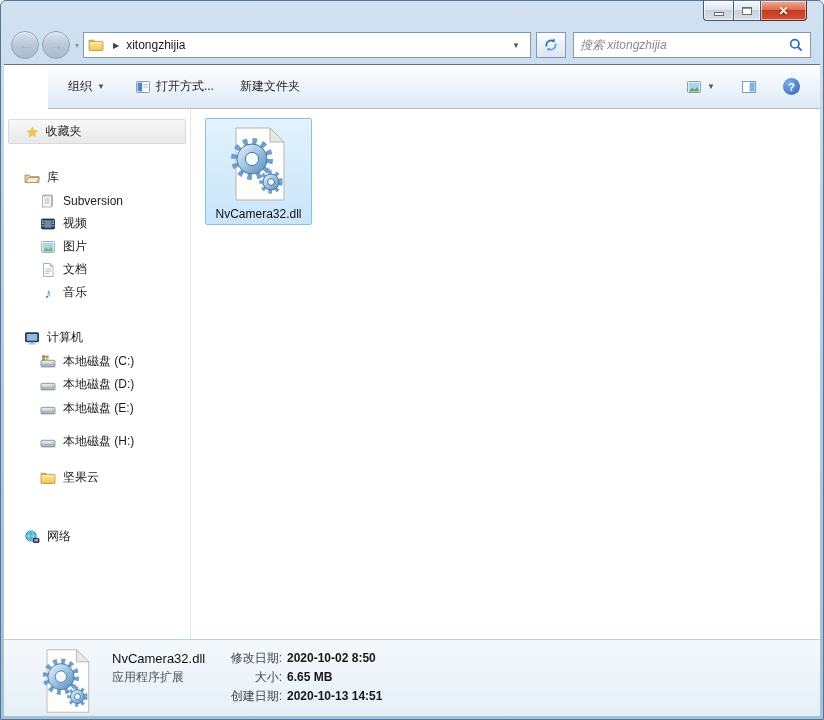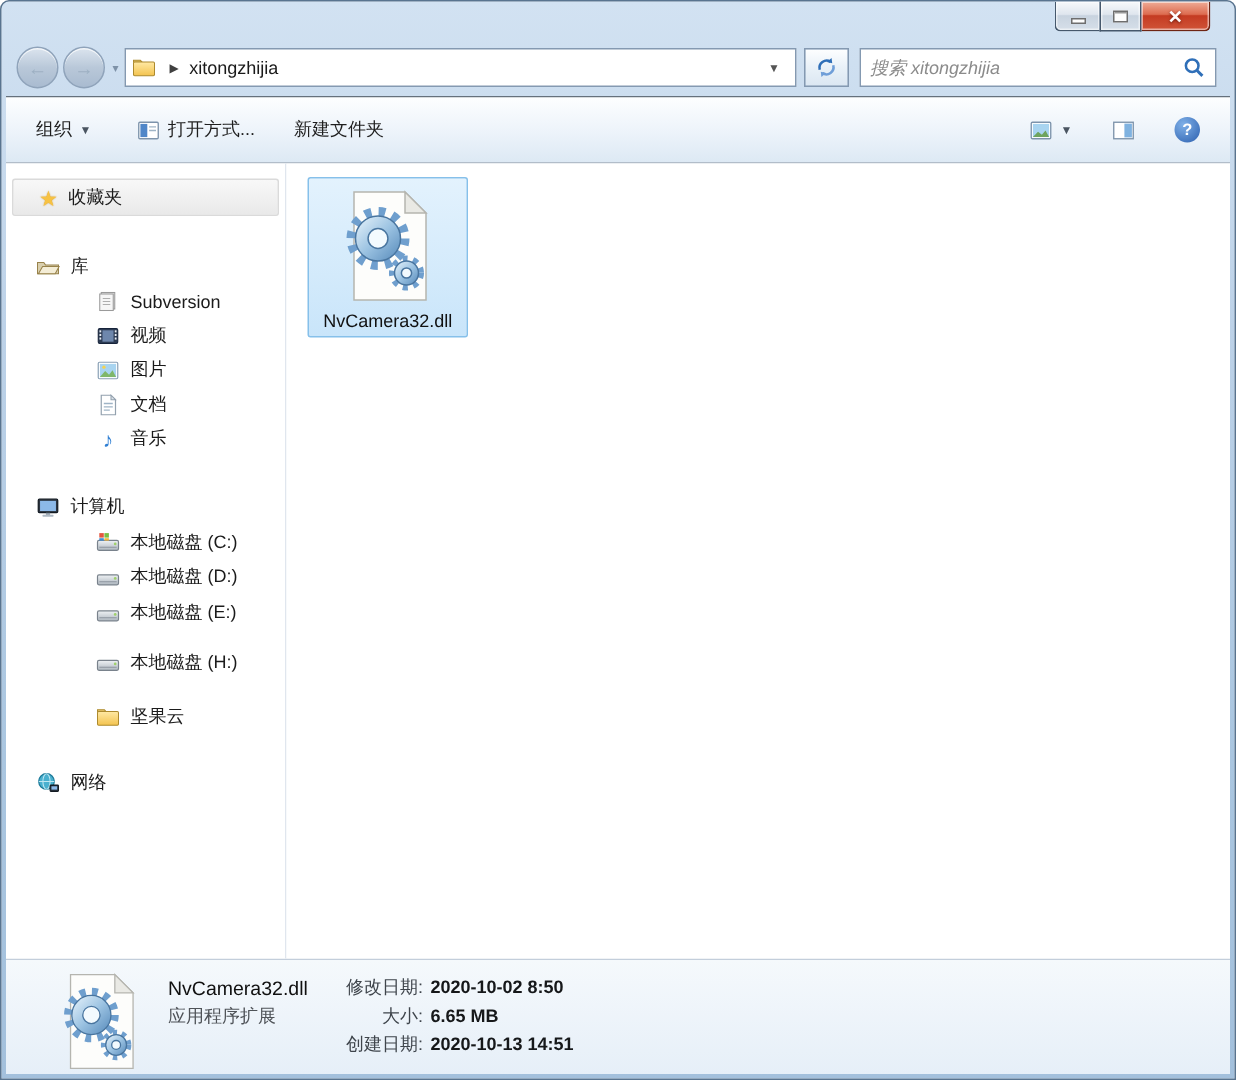--- a/index.html
+++ b/index.html
@@ -47,32 +47,32 @@
 
   
   .chrome { position:absolute; left:3px; right:3px; top:63px; bottom:3px; display:flex; flex-direction:column;
     background:#fff; border-top:1px solid #65707c; }
 
   .menubar { height:25px; flex:none; background:linear-gradient(#fbfdfe,#eef4fa); border-bottom:1px solid #c9cdd1;
     display:flex; align-items:center; padding-left:8px; }
   .menu-item { font-size:12px; color:#1b1b1b; padding:0 10px; line-height:24px; }
 
   .toolbar { height:44px; flex:none; background:linear-gradient(#fdfeff, #ecf3fa 55%, #dde9f4); border-bottom:1px solid #b2bdc9;
-    display:flex; align-items:center; padding:16px 12px; }
+    display:flex; align-items:center; padding:16px 12px;margin-left:44px; }
   .tool-btn { display:flex; align-items:center; gap:5px; font-size:12px; color:#1e1e1e; padding:3px 8px; border-radius:2px; }
   .tool-arrow { font-size:8px; color:#4a5561; }
   .tool-right { margin-left:auto; display:flex; align-items:center; gap:10px; }
 
   .content { flex:1; display:flex; min-height:0; }
 
   
   .sidebar { width:187px; flex:none; position:relative; border-right:1px solid #e0e6ee; background:#fff; font-size:12px; color:#1b1b1b; }
   .trow { position:absolute; left:0; height:21px; display:flex; align-items:center; gap:7px; white-space:nowrap; cursor:default; }
   .trow.lvl0 { padding-left:20px; }
-  .trow.lvl1 { padding-left:60px; }
+  .trow.lvl1 { padding-left:36px; }
   .favband { position:absolute; top:10px; left:4px; width:178px; height:25px; border:1px solid #dadada; border-radius:2px;
     background:linear-gradient(#f8f8f8,#e9e9e9); display:flex; align-items:center; gap:7px; padding-left:17px; }
   .star { color:#f7c243; font-size:14px; text-shadow:0 0 1px #c98f1b; line-height:1; }
   .mini { width:16px; height:16px; flex:none; }
   .note { color:#2f7fd3; font-size:14px; line-height:1; width:16px; text-align:center; }
 
   
   .filearea { flex:1; position:relative; background:#fff; }
   .file-item { position:absolute; left:14px; top:9px; width:107px; padding:7px 0 3px;
     background:linear-gradient(#e3f2fd,#c9e5fa); border:1px solid #86c0ea; border-radius:2px;
@@ -365,21 +365,21 @@
             </svg>
           <span>本地磁盘 (H:)</span>
         </div>
         <div class="trow lvl1" style="top:358px">
           <svg class="mini">
               <use href="#i-folder"></use>
             </svg>
           <span>坚果云</span>
         </div>
 
-        <div class="trow lvl0" style="top:402px">
+        <div class="trow lvl0" style="top:417px">
           <svg class="mini">
               <use href="#i-net"></use>
             </svg>
           <span>网络</span>
         </div>
       </div>
 
       <div class="filearea">
         <div class="file-item">
           <svg width="66" height="76">

